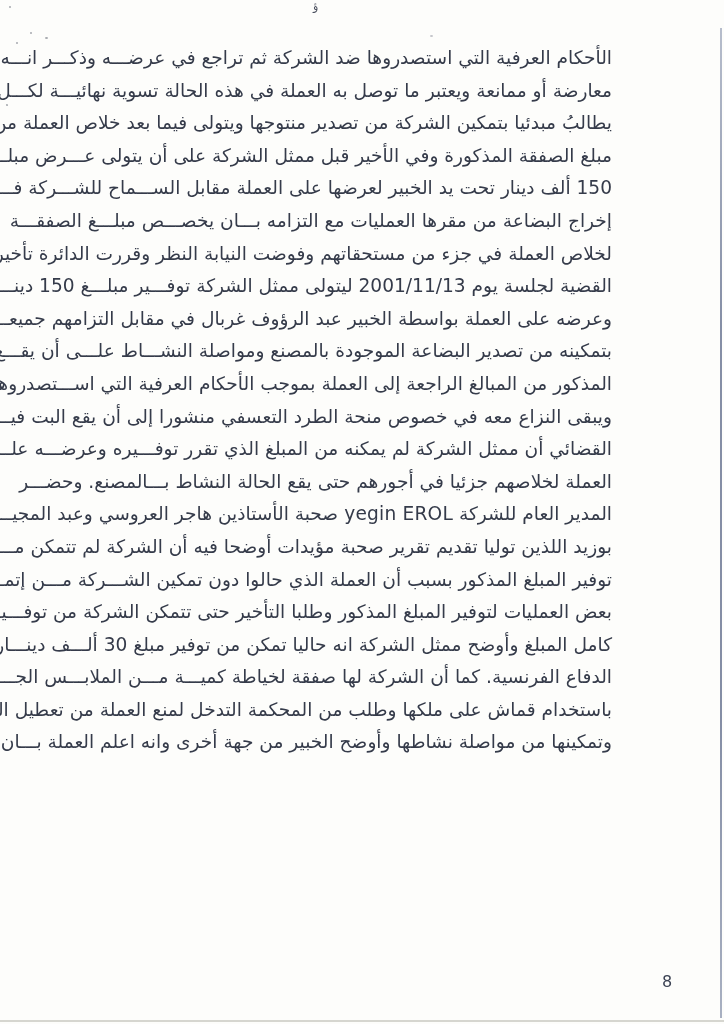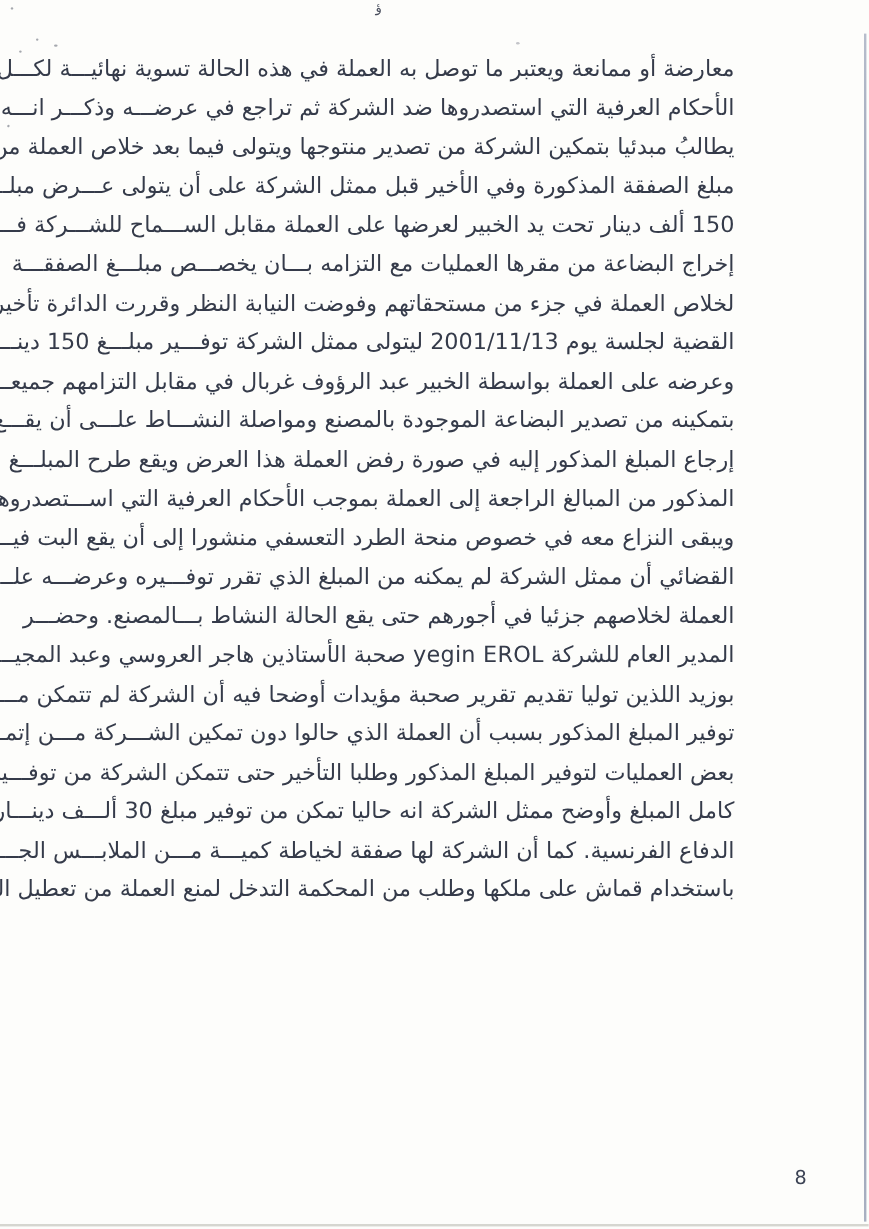--- a/index.html
+++ b/index.html
@@ -53,40 +53,40 @@
 <div class="stray-mark">ؤ</div>
 
 <div class="speck sp1"></div>
 <div class="speck sp2"></div>
 <div class="speck sp3"></div>
 <div class="speck sp4"></div>
 <div class="speck sp5"></div>
 <div class="speck sp6"></div>
 
 <div class="textblock">
+  <div class="ln">الأحكام العرفية التي استصدروها ضد الشركة ثم تراجع في عرضـــه وذكـــر انـــه</div>
   <div class="ln">معارضة أو ممانعة ويعتبر ما توصل به العملة في هذه الحالة تسوية نهائيـــة لكـــل</div>
-  <div class="ln">الأحكام العرفية التي استصدروها ضد الشركة ثم تراجع في عرضـــه وذكـــر انـــه</div>
   <div class="ln">يطالبُ مبدئيا بتمكين الشركة من تصدير منتوجها ويتولى فيما بعد خلاص العملة من</div>
   <div class="ln">مبلغ الصفقة المذكورة وفي الأخير قبل ممثل الشركة على أن يتولى عـــرض مبلـــغ</div>
   <div class="ln">150 ألف دينار تحت يد الخبير لعرضها على العملة مقابل الســـماح للشـــركة فـــي</div>
   <div class="ln">إخراج البضاعة من مقرها العمليات مع التزامه بـــان يخصـــص مبلـــغ الصفقـــة</div>
   <div class="ln">لخلاص العملة في جزء من مستحقاتهم وفوضت النيابة النظر وقررت الدائرة تأخير</div>
   <div class="ln">القضية لجلسة يوم 2001/11/13 ليتولى ممثل الشركة توفـــير مبلـــغ 150 دينـــار</div>
   <div class="ln">وعرضه على العملة بواسطة الخبير عبد الرؤوف غربال في مقابل التزامهم جميعـــا</div>
   <div class="ln">بتمكينه من تصدير البضاعة الموجودة بالمصنع ومواصلة النشـــاط علـــى أن يقـــع</div>
-  <div class="ln">إرجاع المبلغ المذكور إليه في صورة رفض العملة هذا العرض ويقع طرح المبلـــغ</div>
   <div class="ln">المذكور من المبالغ الراجعة إلى العملة بموجب الأحكام العرفية التي اســـتصدروها</div>
   <div class="ln">ويبقى النزاع معه في خصوص منحة الطرد التعسفي منشورا إلى أن يقع البت فيـــه</div>
   <div class="ln">القضائي أن ممثل الشركة لم يمكنه من المبلغ الذي تقرر توفـــيره وعرضـــه علـــى</div>
   <div class="ln">العملة لخلاصهم جزئيا في أجورهم حتى يقع الحالة النشاط بـــالمصنع. وحضـــر</div>
   <div class="ln">المدير العام للشركة yegin EROL صحبة الأستاذين هاجر العروسي وعبد المجيـــد</div>
   <div class="ln">بوزيد اللذين توليا تقديم تقرير صحبة مؤيدات أوضحا فيه أن الشركة لم تتمكن مـــن</div>
   <div class="ln">توفير المبلغ المذكور بسبب أن العملة الذي حالوا دون تمكين الشـــركة مـــن إتمـــام</div>
   <div class="ln">بعض العمليات لتوفير المبلغ المذكور وطلبا التأخير حتى تتمكن الشركة من توفـــير</div>
   <div class="ln">كامل المبلغ وأوضح ممثل الشركة انه حاليا تمكن من توفير مبلغ 30 ألـــف دينـــار</div>
   <div class="ln">الدفاع الفرنسية. كما أن الشركة لها صفقة لخياطة كميـــة مـــن الملابـــس الجـــاهزة</div>
   <div class="ln">باستخدام قماش على ملكها وطلب من المحكمة التدخل لمنع العملة من تعطيل العمـــل</div>
+  <div class="ln">وتمكينها من مواصلة نشاطها وأوضح الخبير من جهة أخرى وانه اعلم العملة بـــان</div>
 </div>
 
 <div class="page-number">8</div>
 
 <div class="scan-edge-right"></div>
 <div class="scan-edge-bottom"></div>
 
 </body></html>

